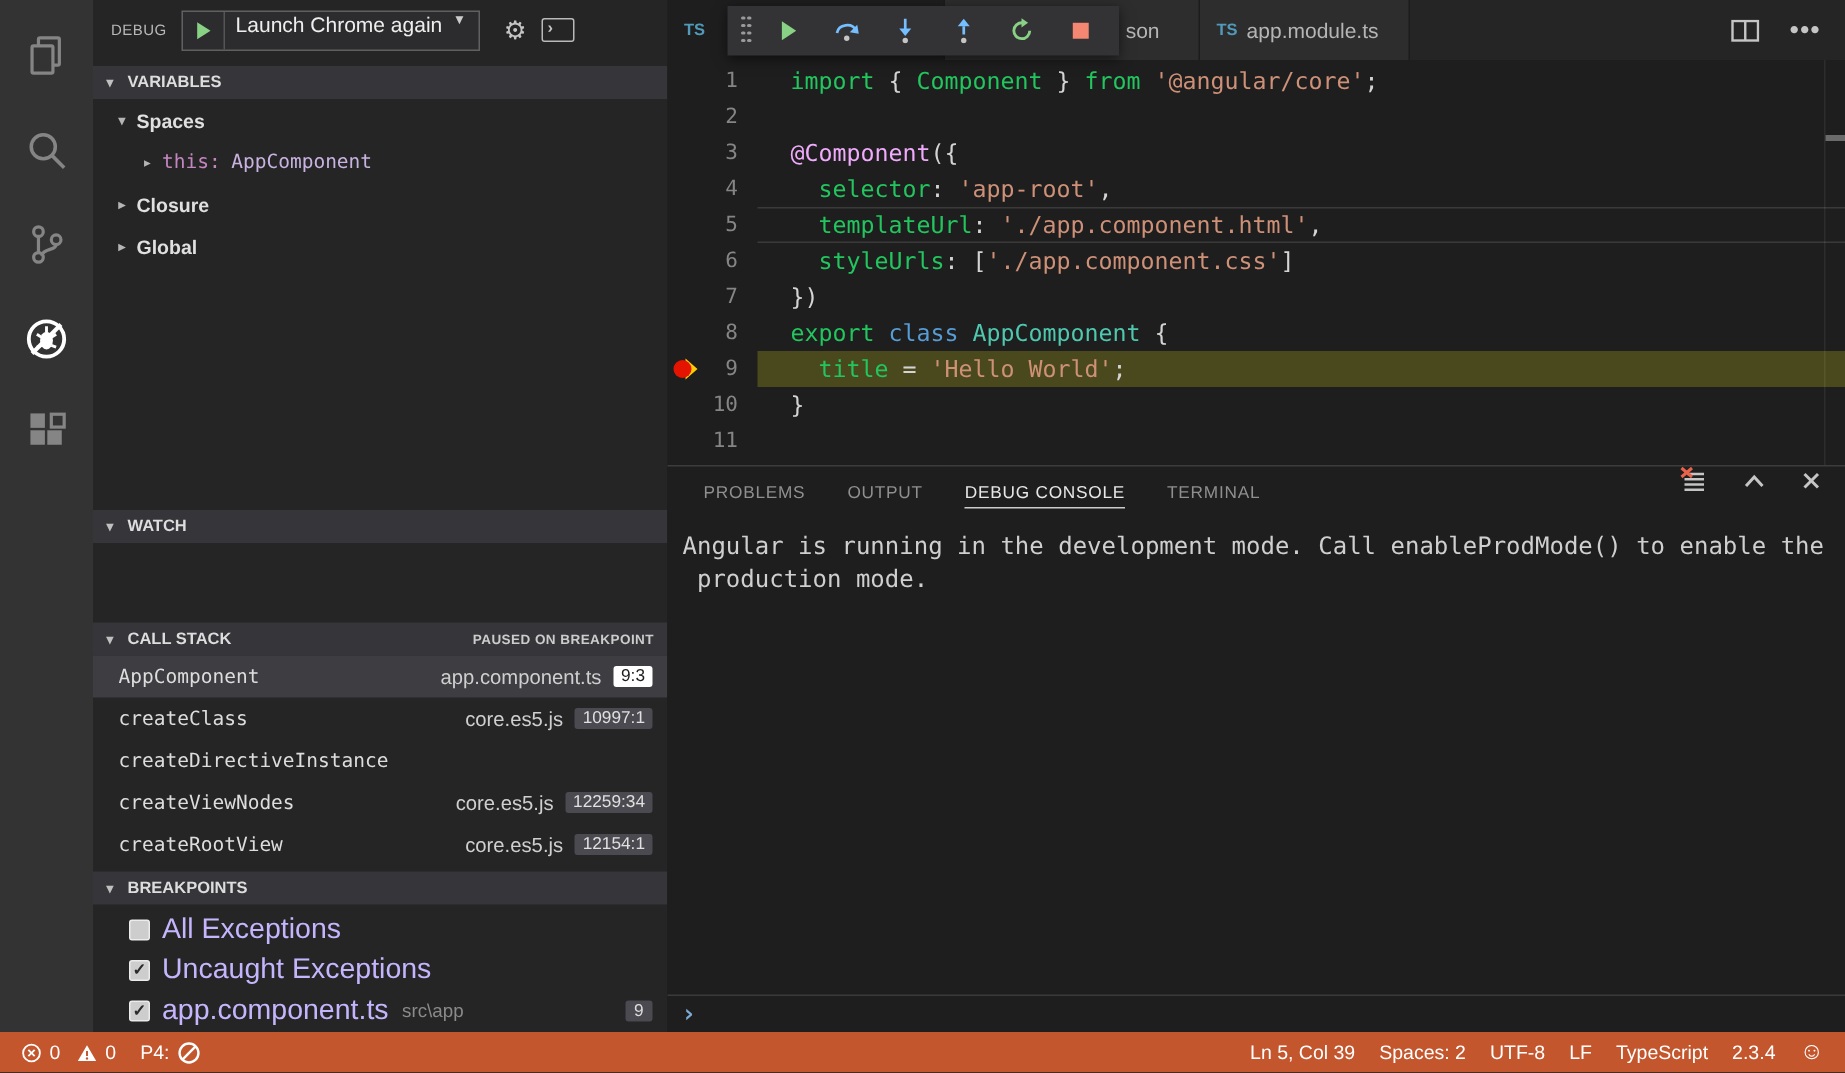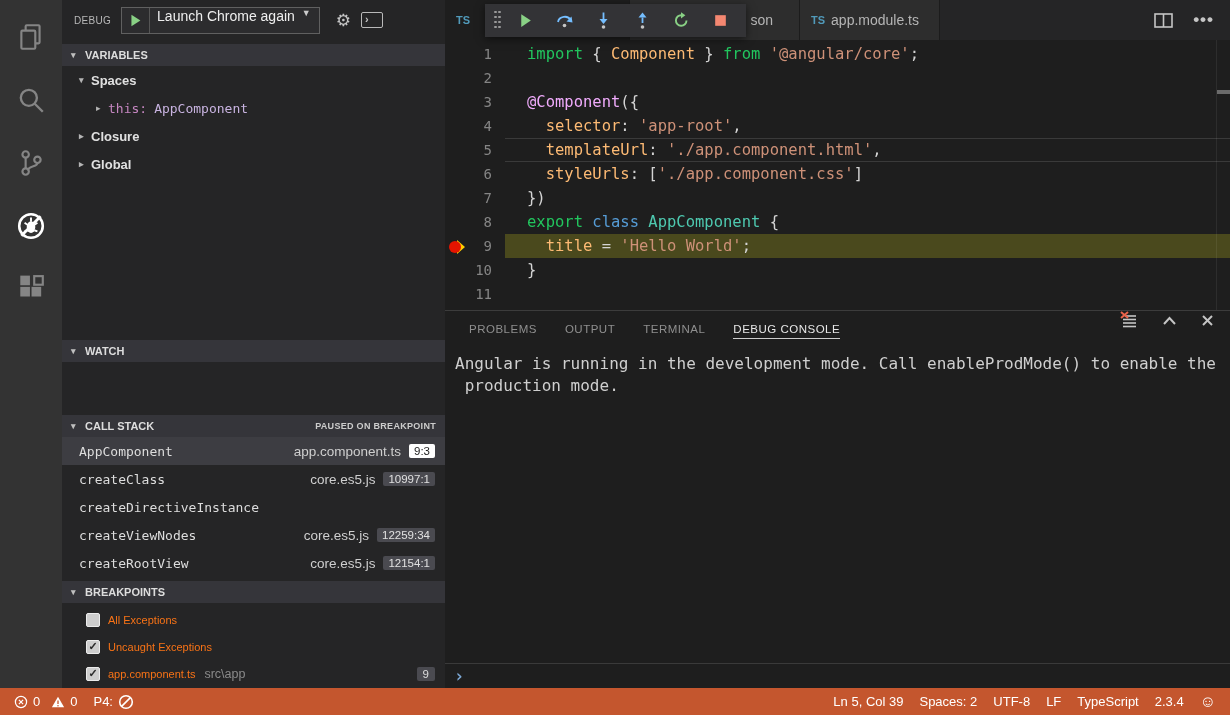--- a/index.html
+++ b/index.html
@@ -42,21 +42,21 @@
 
   .cs-row{height:28px;display:flex;align-items:center;padding:0 10px 0 17px;cursor:pointer}
   .cs-row.selected{background:#3d3d42}
   .cs-fn{font-family:"DejaVu Sans Mono",monospace;font-size:13px;color:#dddddd}
   .cs-file{margin-left:auto;color:#cfcfcf;font-size:13.5px}
   .cs-badge{margin-left:8px;background:#4a4a50;color:#e0e0e0;font-size:11.5px;padding:1px 5px;border-radius:2px}
   .cs-row.selected .cs-badge{background:#ffffff;color:#1e1e1e}
 
   .bp-row{height:27px;display:flex;align-items:center;padding:0 10px 0 24px;cursor:pointer}
   .checkbox{width:14px;height:14px;background:#cdcdcd;border:1px solid #ececec;border-radius:2px;margin-right:8px;display:flex;align-items:center;justify-content:center;font-size:11px;font-weight:bold;color:#2b2b2b;flex:none}
-  .bp-label{color:#f97316;font-size:11px}
+  .bp-label{color:#c4b5fd;font-size:19px}
   .bp-detail{color:#8a8a8a;font-size:12.5px;margin-left:9px}
   .bp-badge{margin-left:auto;background:#4a4a50;color:#dddddd;font-size:11.5px;padding:1px 6px;border-radius:2px}
 
   
   .main{position:absolute;left:445px;top:0;right:0;bottom:27px;background:#1e1e1e}
   .tabbar{height:40px;background:#252526;display:flex;position:relative}
   .tab{height:40px;display:flex;align-items:center;padding:0 11px;background:#2d2d2d;border-right:1px solid #1c1c1c;color:#b5b5b5;font-size:14px;gap:6px;cursor:pointer}
   .tab.active{background:#1e1e1e;color:#f0f0f0}
   .ts-icon{color:#519aba;font-weight:bold;font-size:11px;font-family:"Liberation Sans",sans-serif}
   .tab-actions{margin-left:auto;display:flex;align-items:center;gap:20px;padding-right:16px;color:#c5c5c5}
@@ -69,21 +69,21 @@
   .dt-btn{width:39px;height:33px;display:flex;align-items:center;justify-content:center;cursor:pointer}
   .dt-btn svg{width:17px;height:17px}
 
   .editor{position:absolute;top:40px;left:0;right:0;height:270px;font-family:"DejaVu Sans Mono",monospace;font-size:15.5px;padding-top:2px}
   .code-line{display:flex;height:24px;line-height:24px}
   .gutter{width:60px;flex:none;display:flex;align-items:center;justify-content:flex-end;padding-right:13px;color:#858585;font-size:14px;position:relative;cursor:pointer}
   .bp-glyph{position:absolute;left:3px;top:4px}
   .line-content{flex:1;padding-left:22px;white-space:pre;color:#d4d4d4}
   .cursor-line .line-content{border-top:1px solid #3a3a3a;border-bottom:1px solid #3a3a3a;line-height:22px}
   .stopped .line-content{background:#4a491d}
-  .tk-k{color:#22c55e}.tk-b{color:#569cd6}.tk-d{color:#f0abfc}.tk-t{color:#4ec9b0}.tk-v{color:#fdba74}.tk-s{color:#ce9178}.tk-p{color:#d4d4d4}
+  .tk-k{color:#22c55e}.tk-b{color:#569cd6}.tk-d{color:#f0abfc}.tk-t{color:#4ec9b0}.tk-v{color:#22c55e}.tk-s{color:#ce9178}.tk-p{color:#d4d4d4}
 
   .ruler{position:absolute;top:40px;right:0;width:14px;height:270px;border-left:1px solid rgba(255,255,255,.07)}
   .ruler-marker{position:absolute;top:50px;left:0;right:0;height:4px;background:#6b6b6b}
 
   
   .panel{position:absolute;top:310px;left:0;right:0;bottom:0;background:#1e1e1e;border-top:1px solid #3c3c3c}
   .panel-tabs{height:40px;display:flex;align-items:flex-start;padding-left:10px}
   .panel-tab{padding:0 14px;font-size:11.5px;letter-spacing:.5px;color:#8f8f8f;height:100%;display:flex;align-items:center;cursor:pointer}
   .panel-tab span{padding-bottom:3px;border-bottom:1px solid transparent}
   .panel-tab.active span{color:#e7e7e7;border-bottom-color:#cccccc}
@@ -394,25 +394,25 @@
     </div>
 
   <div class="panel">
     <div class="panel-tabs" id="panel-tabs">
       <div class="panel-tab">
           <span>PROBLEMS</span>
         </div>
         <div class="panel-tab">
           <span>OUTPUT</span>
         </div>
+        <div class="panel-tab active">
+          <span>DEBUG CONSOLE</span>
+        </div>
         <div class="panel-tab">
           <span>TERMINAL</span>
-        </div>
-        <div class="panel-tab active">
-          <span>DEBUG CONSOLE</span>
         </div>
         <div class="panel-actions">
         <span class="pa">
           <svg width="18" height="18" viewBox="0 0 18 18">
               <line x1="5" y1="5" x2="16" y2="5" stroke="#c5c5c5" stroke-width="1.6"></line>
               <line x1="3" y1="8.5" x2="16" y2="8.5" stroke="#c5c5c5" stroke-width="1.6"></line>
               <line x1="3" y1="12" x2="16" y2="12" stroke="#c5c5c5" stroke-width="1.6"></line>
               <line x1="3" y1="15.5" x2="16" y2="15.5" stroke="#c5c5c5" stroke-width="1.6"></line>
               <line x1="1" y1="1" x2="8" y2="7" stroke="#e9634b" stroke-width="2"></line>
               <line x1="8" y1="1" x2="1" y2="7" stroke="#e9634b" stroke-width="2"></line>

